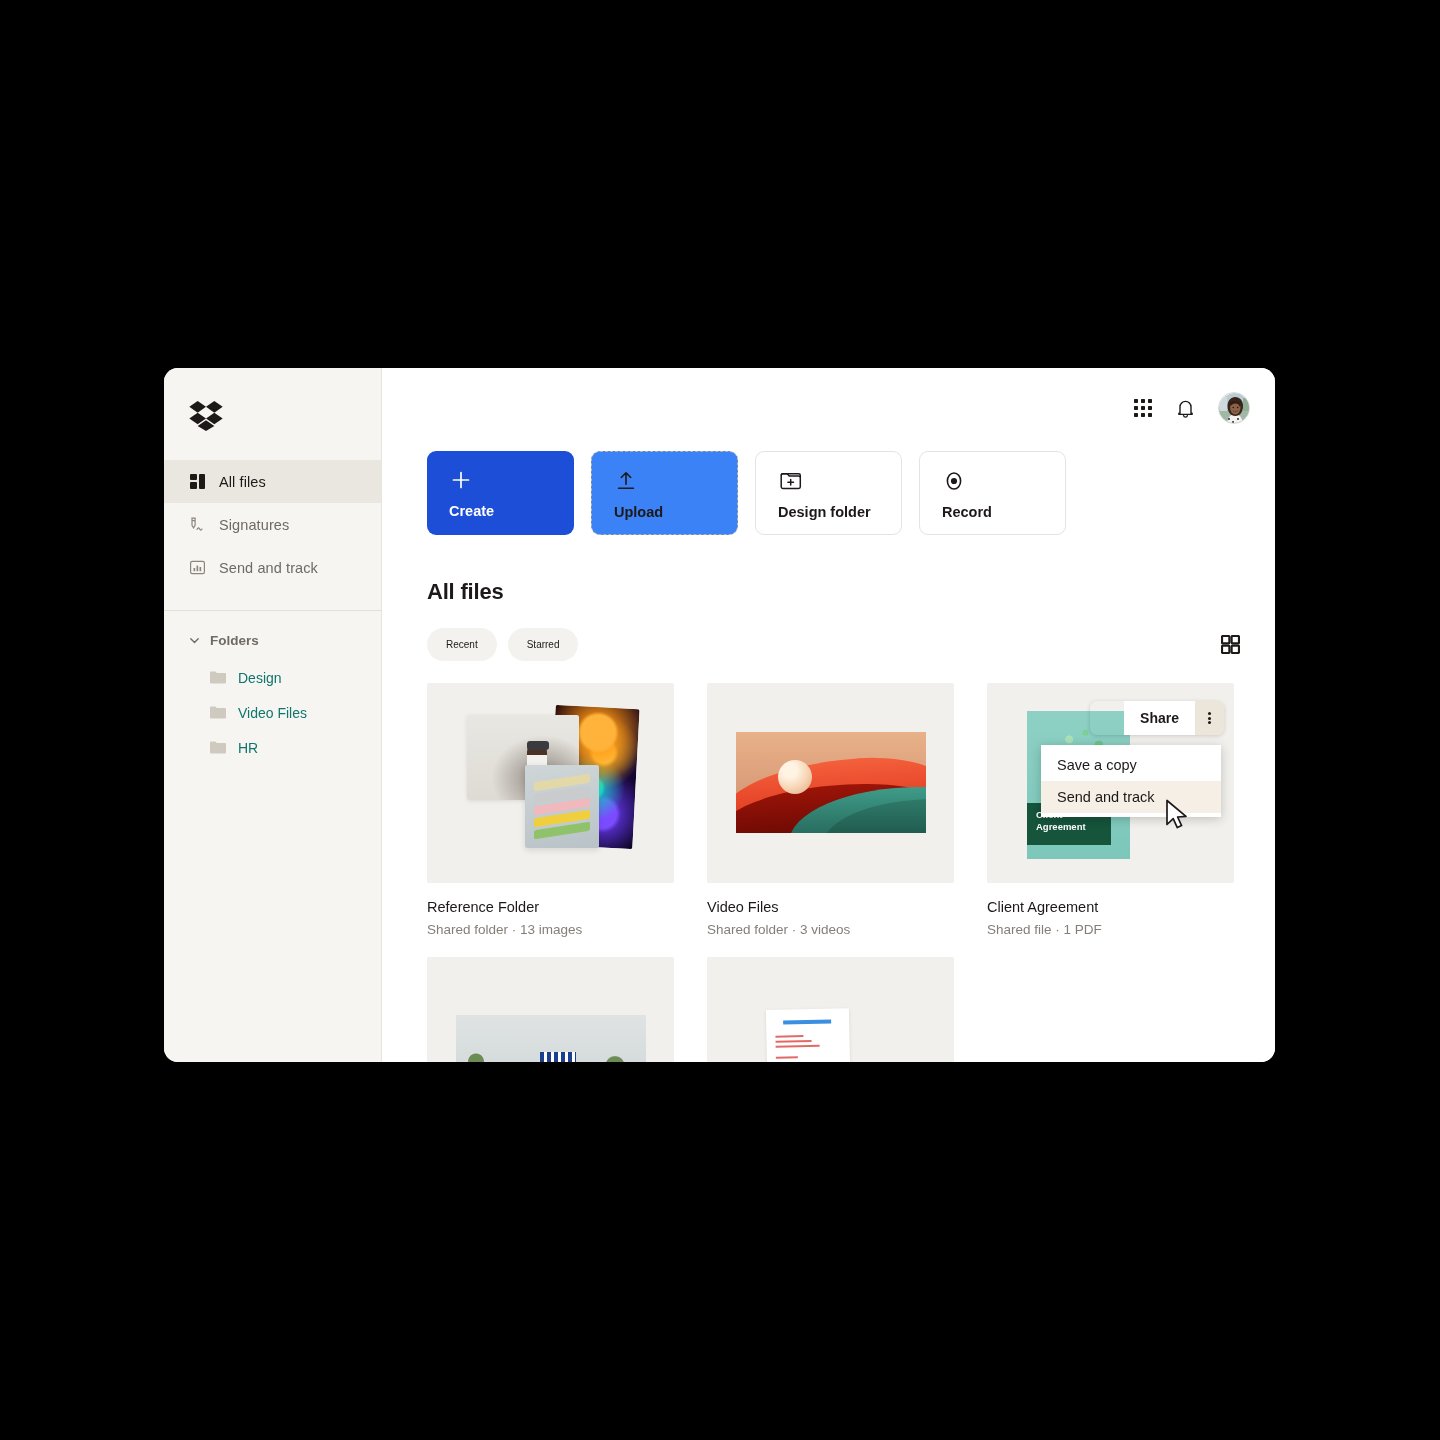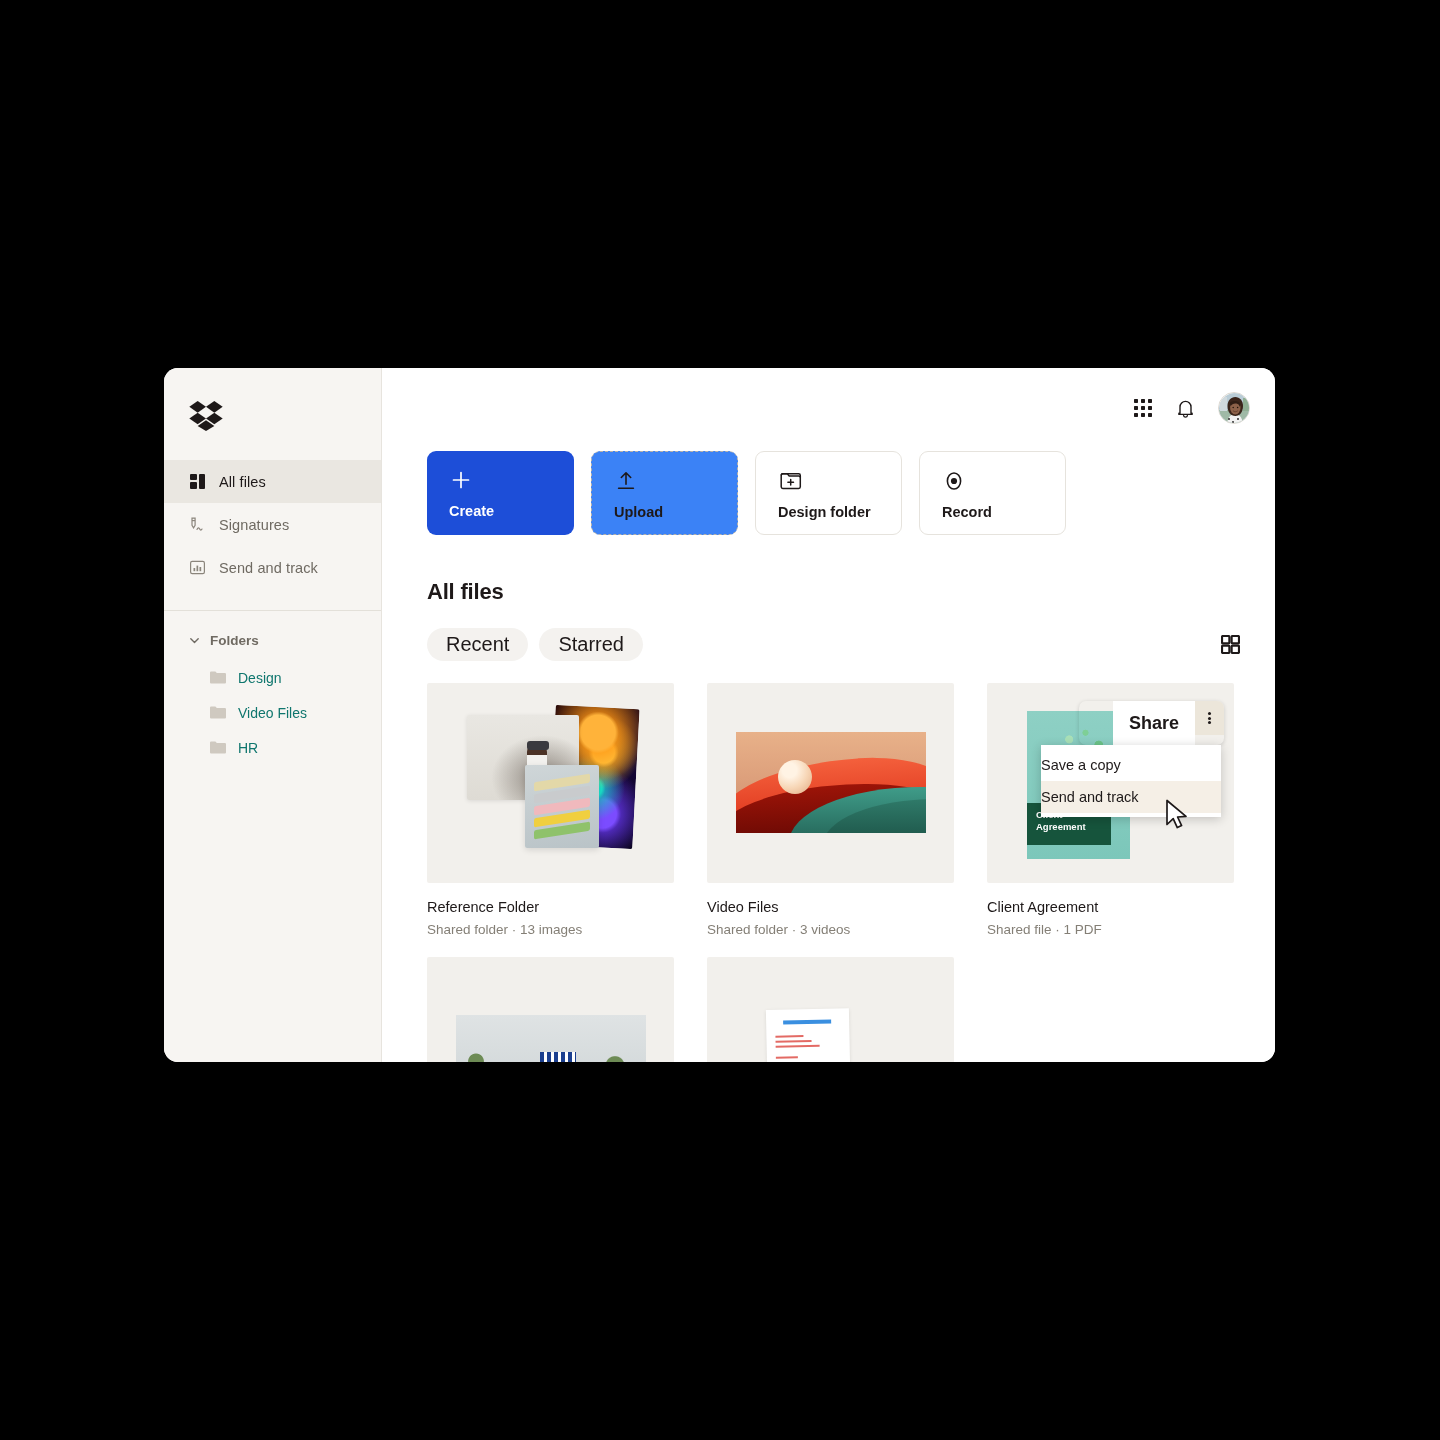--- a/index.html
+++ b/index.html
@@ -150,21 +150,21 @@
   }
   #filter-row {
     display: flex; align-items: center;
     padding: 0 35px 0 45px;
     margin-top: 23px;
   }
   .chip {
     height: 33px; padding: 0 19px;
     border-radius: 17px;
     background: #f4f2ef;
-    font-size: 20px; color: #1e1919;
+    font-size: 10px; color: #1e1919;
     display: flex; align-items: center;
     cursor: pointer; margin-right: 11px;
   }
   #view-toggle { margin-left: auto; cursor: pointer; display:block; }
 
   
   #file-grid {
     display: grid;
     grid-template-columns: repeat(3, 247px);
     column-gap: 33px;
@@ -307,42 +307,42 @@
   
   #share-cluster{
     position:absolute; right: 10px; top: 18px;
     display:flex; align-items:stretch;
     border-radius:7px; overflow:hidden;
     box-shadow:0 1px 4px rgba(0,0,0,.16);
     z-index: 8;
   }
   #share-button{
     background:#ffffff; color:#1e1919;
-    font-size:18px; font-weight:bold;
-    padding:0 16px; height:44px;
+    font-size:14px; font-weight:bold;
+    padding:0 16px; height:34px;
     display:flex; align-items:center; cursor:pointer;margin-left:34px;
   }
   #kebab-button{
     background:#ece6da; width:29px; height:34px;
     display:flex; align-items:center; justify-content:center;
     cursor:pointer;
   }
   .kdot{ width:3px; height:3px; border-radius:50%; background:#1e1919; margin:1.4px 0; }
 
   #context-menu{
     position:absolute; left: 54px; top: 62px;
     width: 180px;
     background:#ffffff;
     box-shadow:0 2px 10px rgba(0,0,0,.20);
     z-index: 9;
     padding: 4px 0;
   }
   .menu-item{
     height:32px; display:flex; align-items:center;
-    font-size:14.5px; color:#1e1919;
+    padding-left:16px; font-size:14.5px; color:#1e1919;
     cursor:pointer;
   }
   .menu-item.hover{ background:#f5efe6; }
 
   #cursor{
     position:absolute; left:178px; top:116px;
     z-index: 20; pointer-events:none;
   }
 </style>
 </head>

